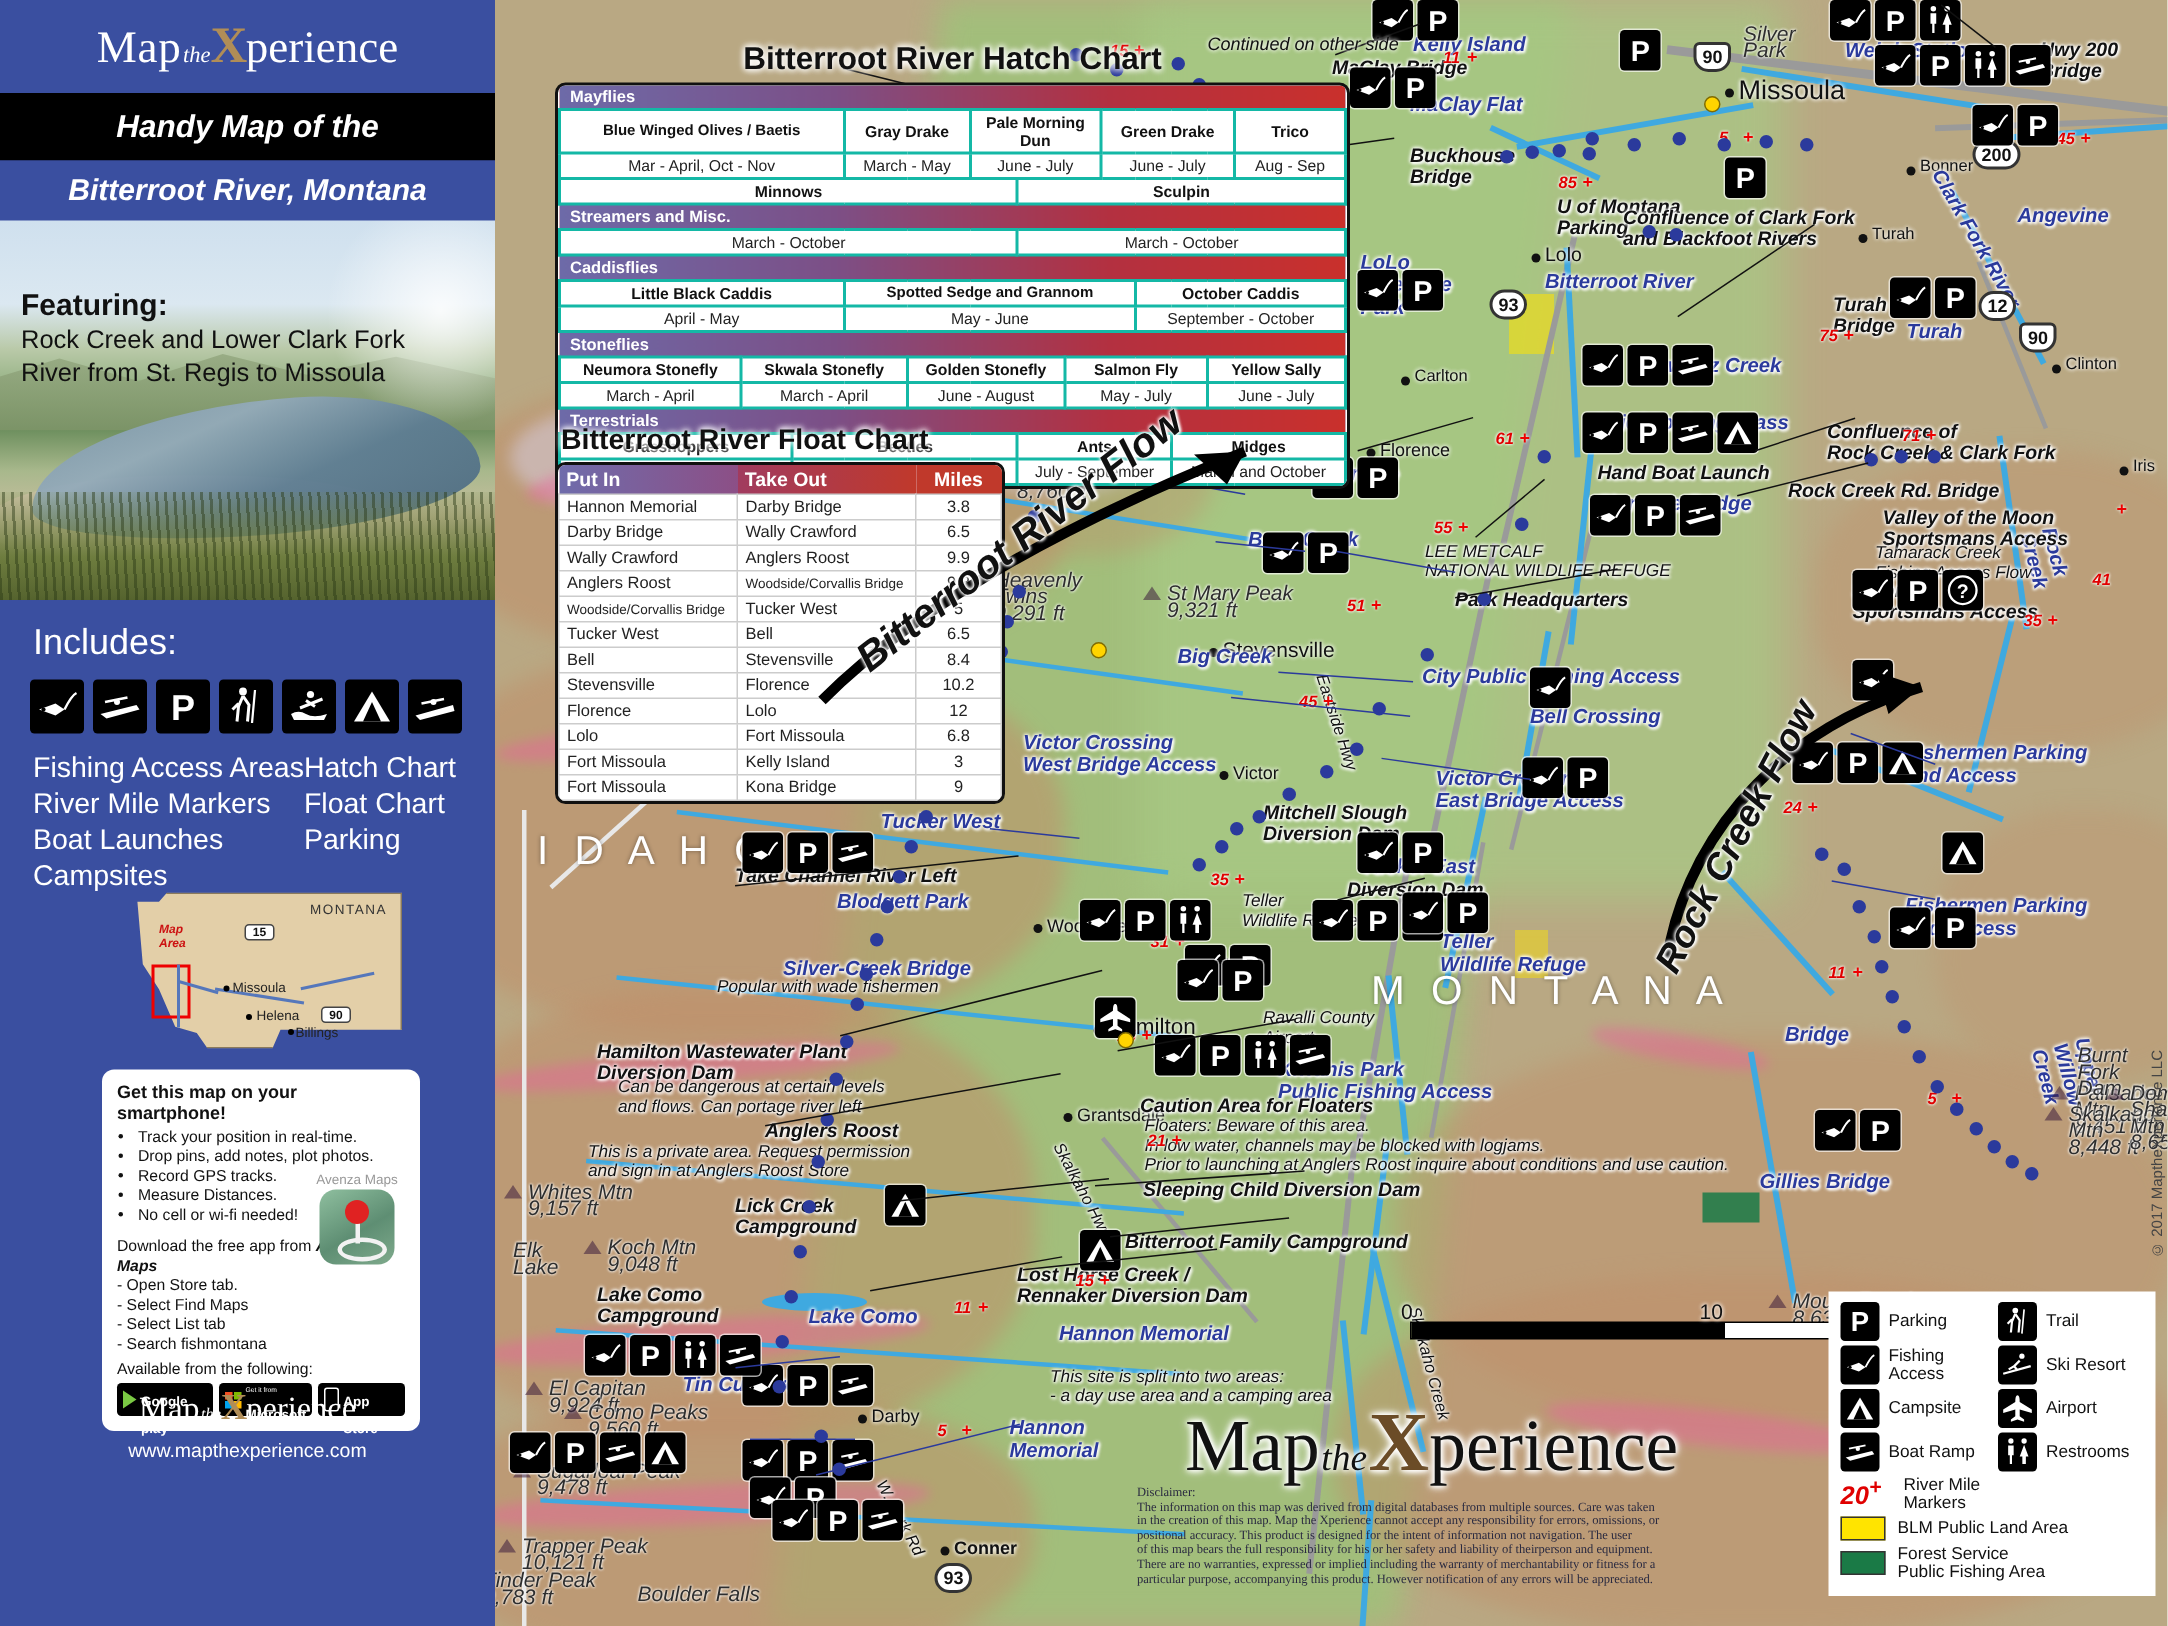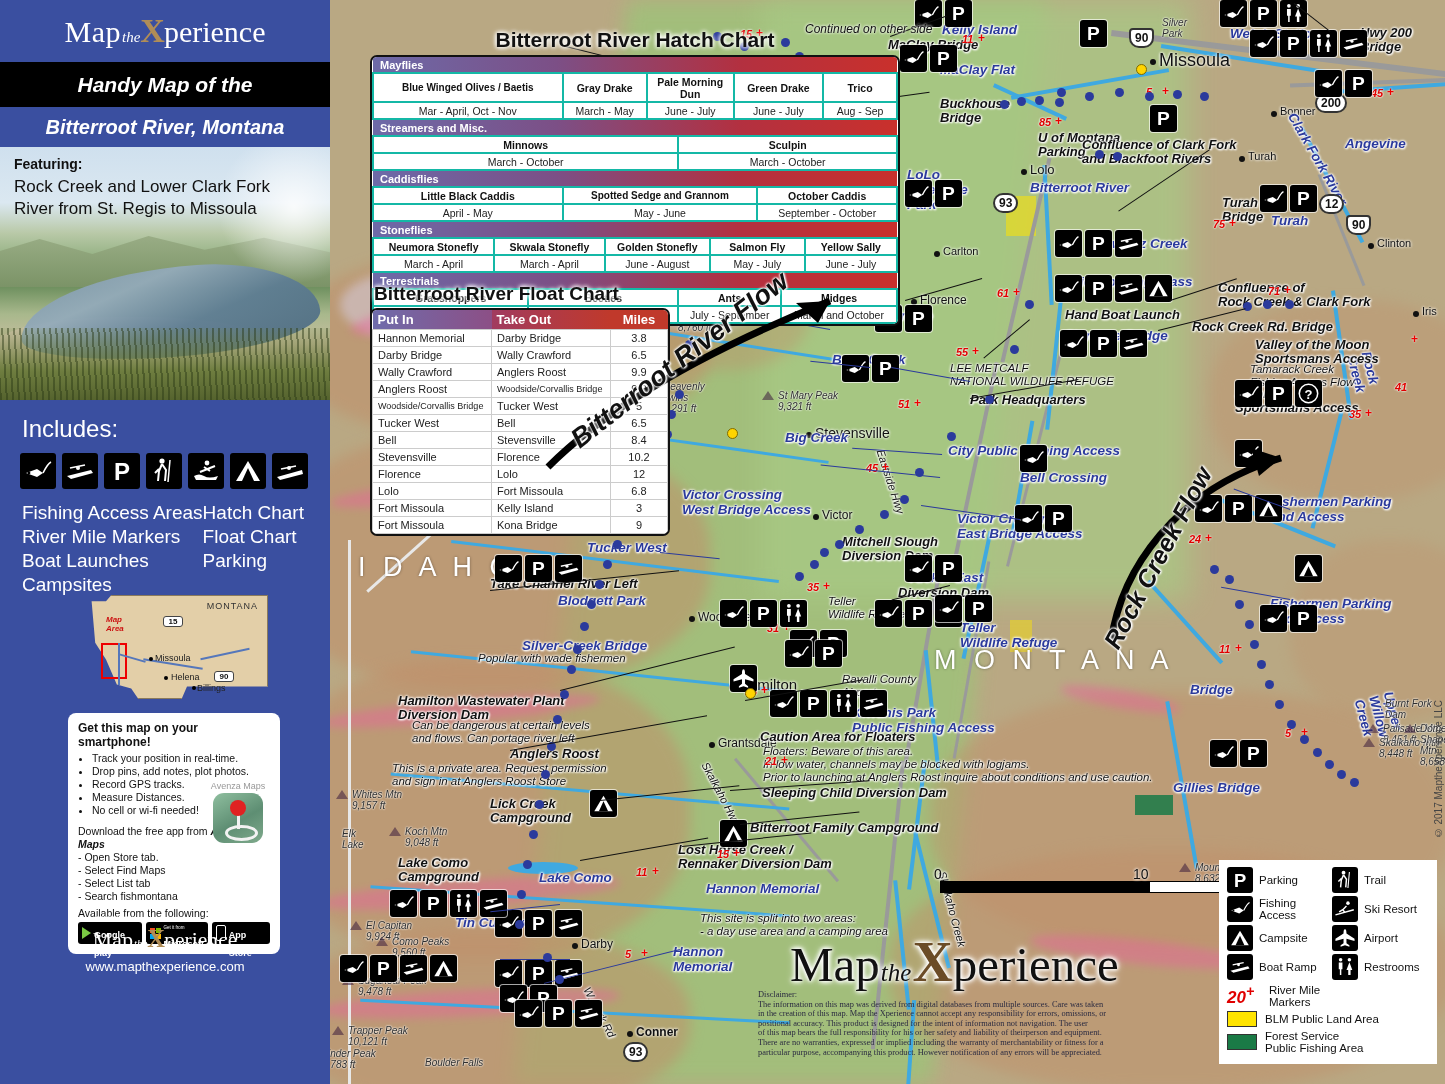--- a/index.html
+++ b/index.html
@@ -27,21 +27,21 @@
   #photo .river{position:absolute;left:20px;top:120px;width:300px;height:90px;
      background:linear-gradient(160deg,#7d97ab 0%,#93aab9 30%,#5e7d93 60%,#4d6b80 100%);
      border-radius:60% 40% 50% 50%/70% 60% 40% 30%;transform:rotate(-4deg);opacity:.95;}
   #photo .gravel{position:absolute;left:-10px;top:170px;width:280px;height:60px;background:#cdc3a8;border-radius:50% 50% 30% 40%/60% 50% 40% 50%;opacity:.95;}
   #photo .grass{position:absolute;left:0;bottom:0;width:330px;height:72px;
      background:linear-gradient(180deg,rgba(120,140,70,.1),#6e7d3f 60%,#55632e 100%);}
   #photo .grass:after{content:"";position:absolute;inset:0;
      background:repeating-linear-gradient(86deg, rgba(40,55,20,.45) 0 2px, rgba(0,0,0,0) 2px 6px);}
   #photo .hills{position:absolute;left:0;top:80px;width:330px;height:60px;background:linear-gradient(180deg,#9aad86,#7d9468);clip-path:polygon(0 40%,12% 20%,28% 45%,45% 15%,62% 38%,80% 18%,100% 42%,100% 100%,0 100%);opacity:.9;}
   #feat{position:absolute;top:152px;left:14px;width:300px;color:#111;}
-  #feat .f-h{font-weight:bold;font-size:14px;line-height:24px;}
+  #feat .f-h{font-weight:bold;font-size:20px;line-height:24px;margin-top:40px;}
   #feat .f-l{font-size:17px;line-height:22px;}
 
   #includes{position:absolute;top:415px;left:0;width:330px;}
   #includes h2{margin:0 0 10px 22px;color:#fff;font-size:24px;font-weight:normal;}
   #inc-icons{display:flex;gap:6px;margin-left:20px;}
   .ic{width:36px;height:36px;background:#000;border-radius:3px;position:relative;display:inline-block;}
   .ic svg{position:absolute;left:3px;top:3px;}
   #inc-lists{display:flex;margin:12px 0 0 22px;color:#fff;}
   #inc-lists ul{list-style:none;margin:0;padding:0;}
   #inc-lists li{font-size:19px;line-height:24px;}
@@ -98,21 +98,21 @@
   .road{position:absolute;background:#9a9a9a;}
   .trailline{position:absolute;background:#e8e8e8;}
 
   .mlabel{position:absolute;white-space:nowrap;font-style:italic;font-weight:bold;
      text-shadow:0 0 3px #fff,0 0 3px #fff,0 0 2px #fff,1px 1px 2px #fff;}
   .blue-l{color:#2b3a9c;}
   .black-l{color:#111;}
   .white-l{color:#fff;font-style:normal;font-weight:normal;letter-spacing:5px;text-shadow:0 0 3px rgba(0,0,0,.4);}
   .italic-n{font-style:italic;font-weight:normal;}
   .town{position:absolute;font-style:normal;font-weight:normal;color:#111;white-space:nowrap;text-shadow:0 0 3px #fff,0 0 3px #fff;}
-  .peaklbl{position:absolute;font-style:italic;font-size:10px;color:#2e2e2e;white-space:nowrap;line-height:11px;text-shadow:0 0 2px #fff,0 0 2px #fff;}
+  .peaklbl{position:absolute;font-style:italic;font-size:14px;color:#2e2e2e;white-space:nowrap;line-height:11px;text-shadow:0 0 2px #fff,0 0 2px #fff;}
   .mile{position:absolute;color:#e00000;font-size:11px;font-weight:bold;font-style:italic;text-shadow:0 0 2px #fff,0 0 2px #fff;}
   .dot{position:absolute;background:#111;border-radius:50%;width:6px;height:6px;}
   .bdot{position:absolute;background:#2b3a9c;border-radius:50%;width:9px;height:9px;}
   .ydot{position:absolute;background:#ffd400;border-radius:50%;width:9px;height:9px;border:1px solid #806b00;}
   .arrow{position:absolute;height:0;border-top:1.4px solid #111;transform-origin:0 0;}
   .barrow{position:absolute;height:0;border-top:1.4px solid #2b3a9c;transform-origin:0 0;}
   .icons{position:absolute;display:flex;gap:3px;}
   .ic2{width:27px;height:27px;background:#000;border-radius:3px;position:relative;box-shadow:0 0 0 1px rgba(255,255,255,.65);}
   .ic2 svg{position:absolute;left:2px;top:2px;}
   .hwy{position:absolute;background:#fff;border:2px solid #333;border-radius:10px;font-size:12px;font-weight:bold;color:#111;text-align:center;padding:0 4px;line-height:16px;}
@@ -420,21 +420,21 @@
     <div class="river" style="left:200px;top:440px;width:300px;height:3px;transform:rotate(8deg);"></div>
     <div class="river" style="left:120px;top:560px;width:330px;height:3px;transform:rotate(7deg);"></div>
     <div class="river" style="left:80px;top:670px;width:380px;height:3px;transform:rotate(6deg);"></div>
     <div class="river" style="left:60px;top:790px;width:400px;height:3px;transform:rotate(5deg);"></div>
     <div class="river" style="left:40px;top:900px;width:420px;height:3px;transform:rotate(4deg);"></div>
     <div class="river" style="left:30px;top:1010px;width:430px;height:3px;transform:rotate(3deg);"></div>
     <div class="river" style="left:178px;top:862px;width:70px;height:12px;border-radius:50%;"></div>
 
     <div id="gen-labels">
         <div class="mlabel white-l" style="left: 28px; top: 552px; white-space: pre-line; font-size: 27px;">I D A H O</div>
-        <div class="mlabel white-l" style="left: 604px; top: 645px; white-space: pre-line; font-size: 27px;">M O N T A N A</div>
+        <div class="mlabel white-l" style="left: 584px; top: 645px; white-space: pre-line; font-size: 27px;">M O N T A N A</div>
         <div class="town" style="left: 829px; top: 50px; white-space: pre-line; font-size: 18px;">Missoula</div>
         <div class="dot" style="left: 820px; top: 59px;"></div>
         <div class="town" style="left: 950px; top: 105px; white-space: pre-line; font-size: 11px;">Bonner</div>
         <div class="dot" style="left: 941px; top: 110.5px;"></div>
         <div class="town" style="left: 918px; top: 150px; white-space: pre-line; font-size: 11px;">Turah</div>
         <div class="dot" style="left: 909px; top: 155.5px;"></div>
         <div class="town" style="left: 1047px; top: 237px; white-space: pre-line; font-size: 11px;">Clinton</div>
         <div class="dot" style="left: 1038px; top: 242.5px;"></div>
         <div class="town" style="left: 1092px; top: 305px; white-space: pre-line; font-size: 11px;">Iris</div>
         <div class="dot" style="left: 1083px; top: 310.5px;"></div>
@@ -1456,25 +1456,25 @@
                 <td class="name" colspan="6" style="width: 14%;">Trico</td>
               </tr>
               <tr>
                 <td colspan="12">Mar - April,  Oct - Nov</td>
                 <td colspan="6">March - May</td>
                 <td colspan="9">June - July</td>
                 <td colspan="7">June - July</td>
                 <td colspan="6">Aug - Sep</td>
               </tr>
               <tr>
-                <td class="hdr" colspan="40">Streamers and Misc.</td>
-              </tr>
-              <tr>
                 <td class="name" colspan="20" style="width: 50%;">Minnows</td>
                 <td class="name" colspan="20" style="width: 50%;">Sculpin</td>
+              </tr>
+              <tr>
+                <td class="hdr" colspan="40">Streamers and Misc.</td>
               </tr>
               <tr>
                 <td colspan="20">March - October</td>
                 <td colspan="20">March - October</td>
               </tr>
               <tr>
                 <td class="hdr" colspan="40">Caddisflies</td>
               </tr>
               <tr>
                 <td class="name" colspan="12" style="width: 31%;">Little Black Caddis</td>

